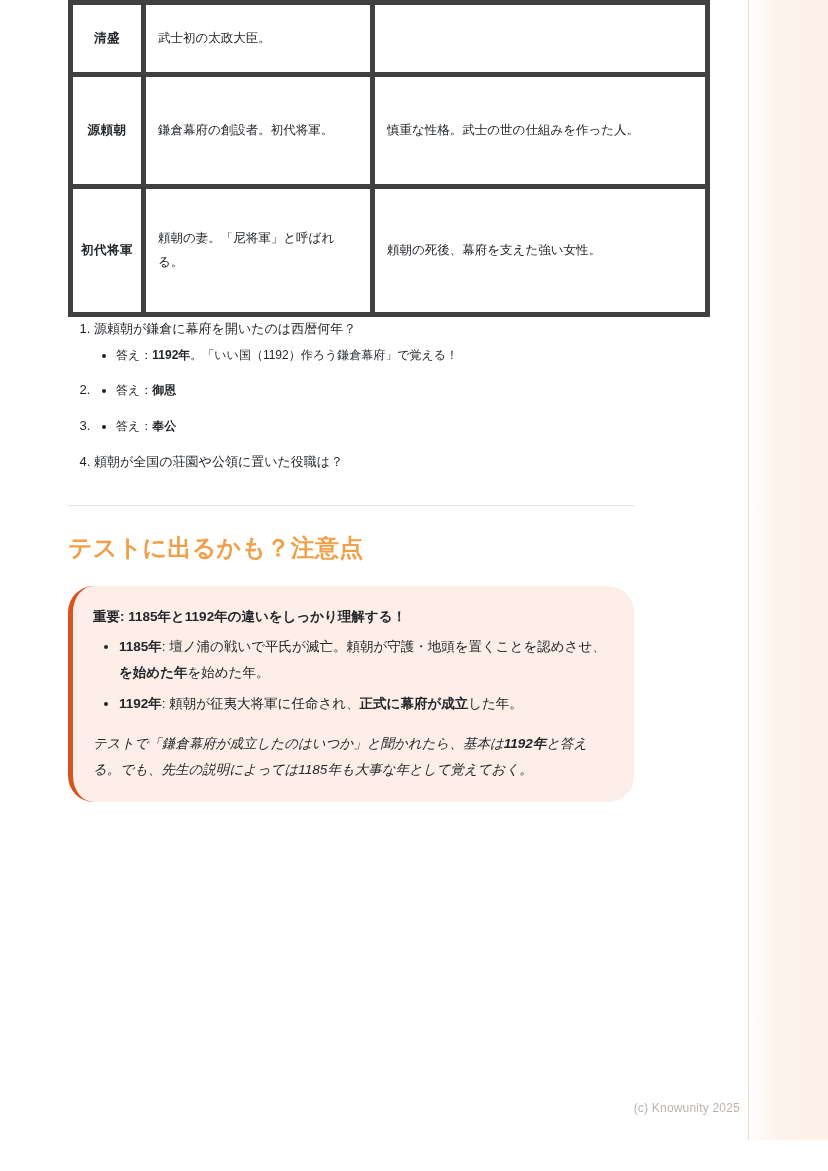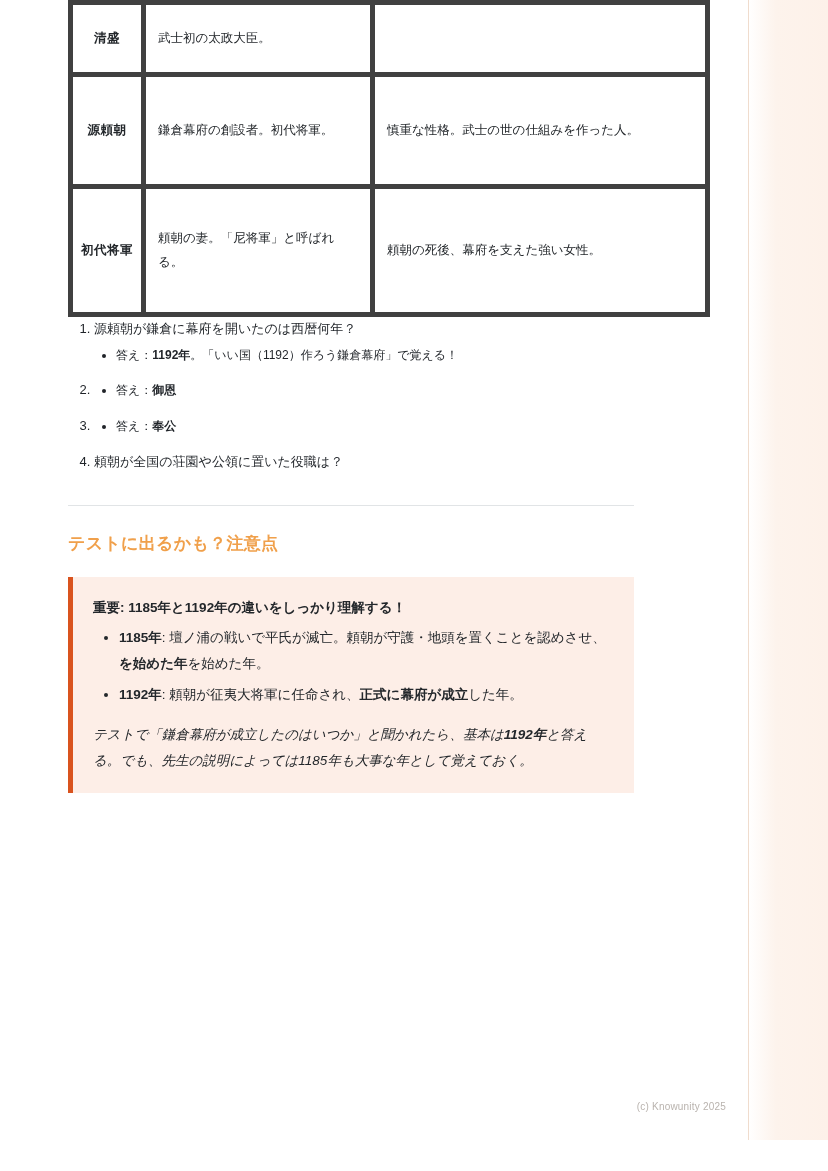--- a/index.html
+++ b/index.html
@@ -106,53 +106,54 @@
   .b { font-weight: bold; }
 
   hr.divider {
     border: none;
     border-top: 1px solid #e1e4e6;
     margin: 30px 0 26px 0;
   }
 
   h2.warn-title {
     color: #f0a04b;
-    font-size: 17px;
+    font-size: 24px;
     font-weight: bold;
     margin: 0 0 22px 0;
     letter-spacing: 0.3px;
   }
 
   .callout {
     background: #fdeee7;
     border-left: 5px solid #d9531e;
     padding: 18px 22px 18px 20px;
     font-size: 13.5px;
     line-height: 1.95;
     color: #23272b;
+    border-radius: 26px;
   }
   .callout .lead {
     margin: 0 0 4px 0;
   }
   .callout ul {
     list-style: disc;
     margin: 4px 0 14px 0;
     padding-left: 26px;
   }
   .callout ul li { margin-bottom: 4px; }
   .callout p.tail {
     margin: 12px 0 0 0;
     font-style: italic;
   }
 
   .footer-note {
     position: absolute;
-    right: 102px;
+    right: 88px;
     top: 1101px;
-    font-size: 10px;
+    font-size: 12px;
     color: #b9b3ae;
     letter-spacing: 0.2px;
   }
 </style>
 </head>
 <body>
 
 <div class="page">
 
   <div class="right-strip"></div>

